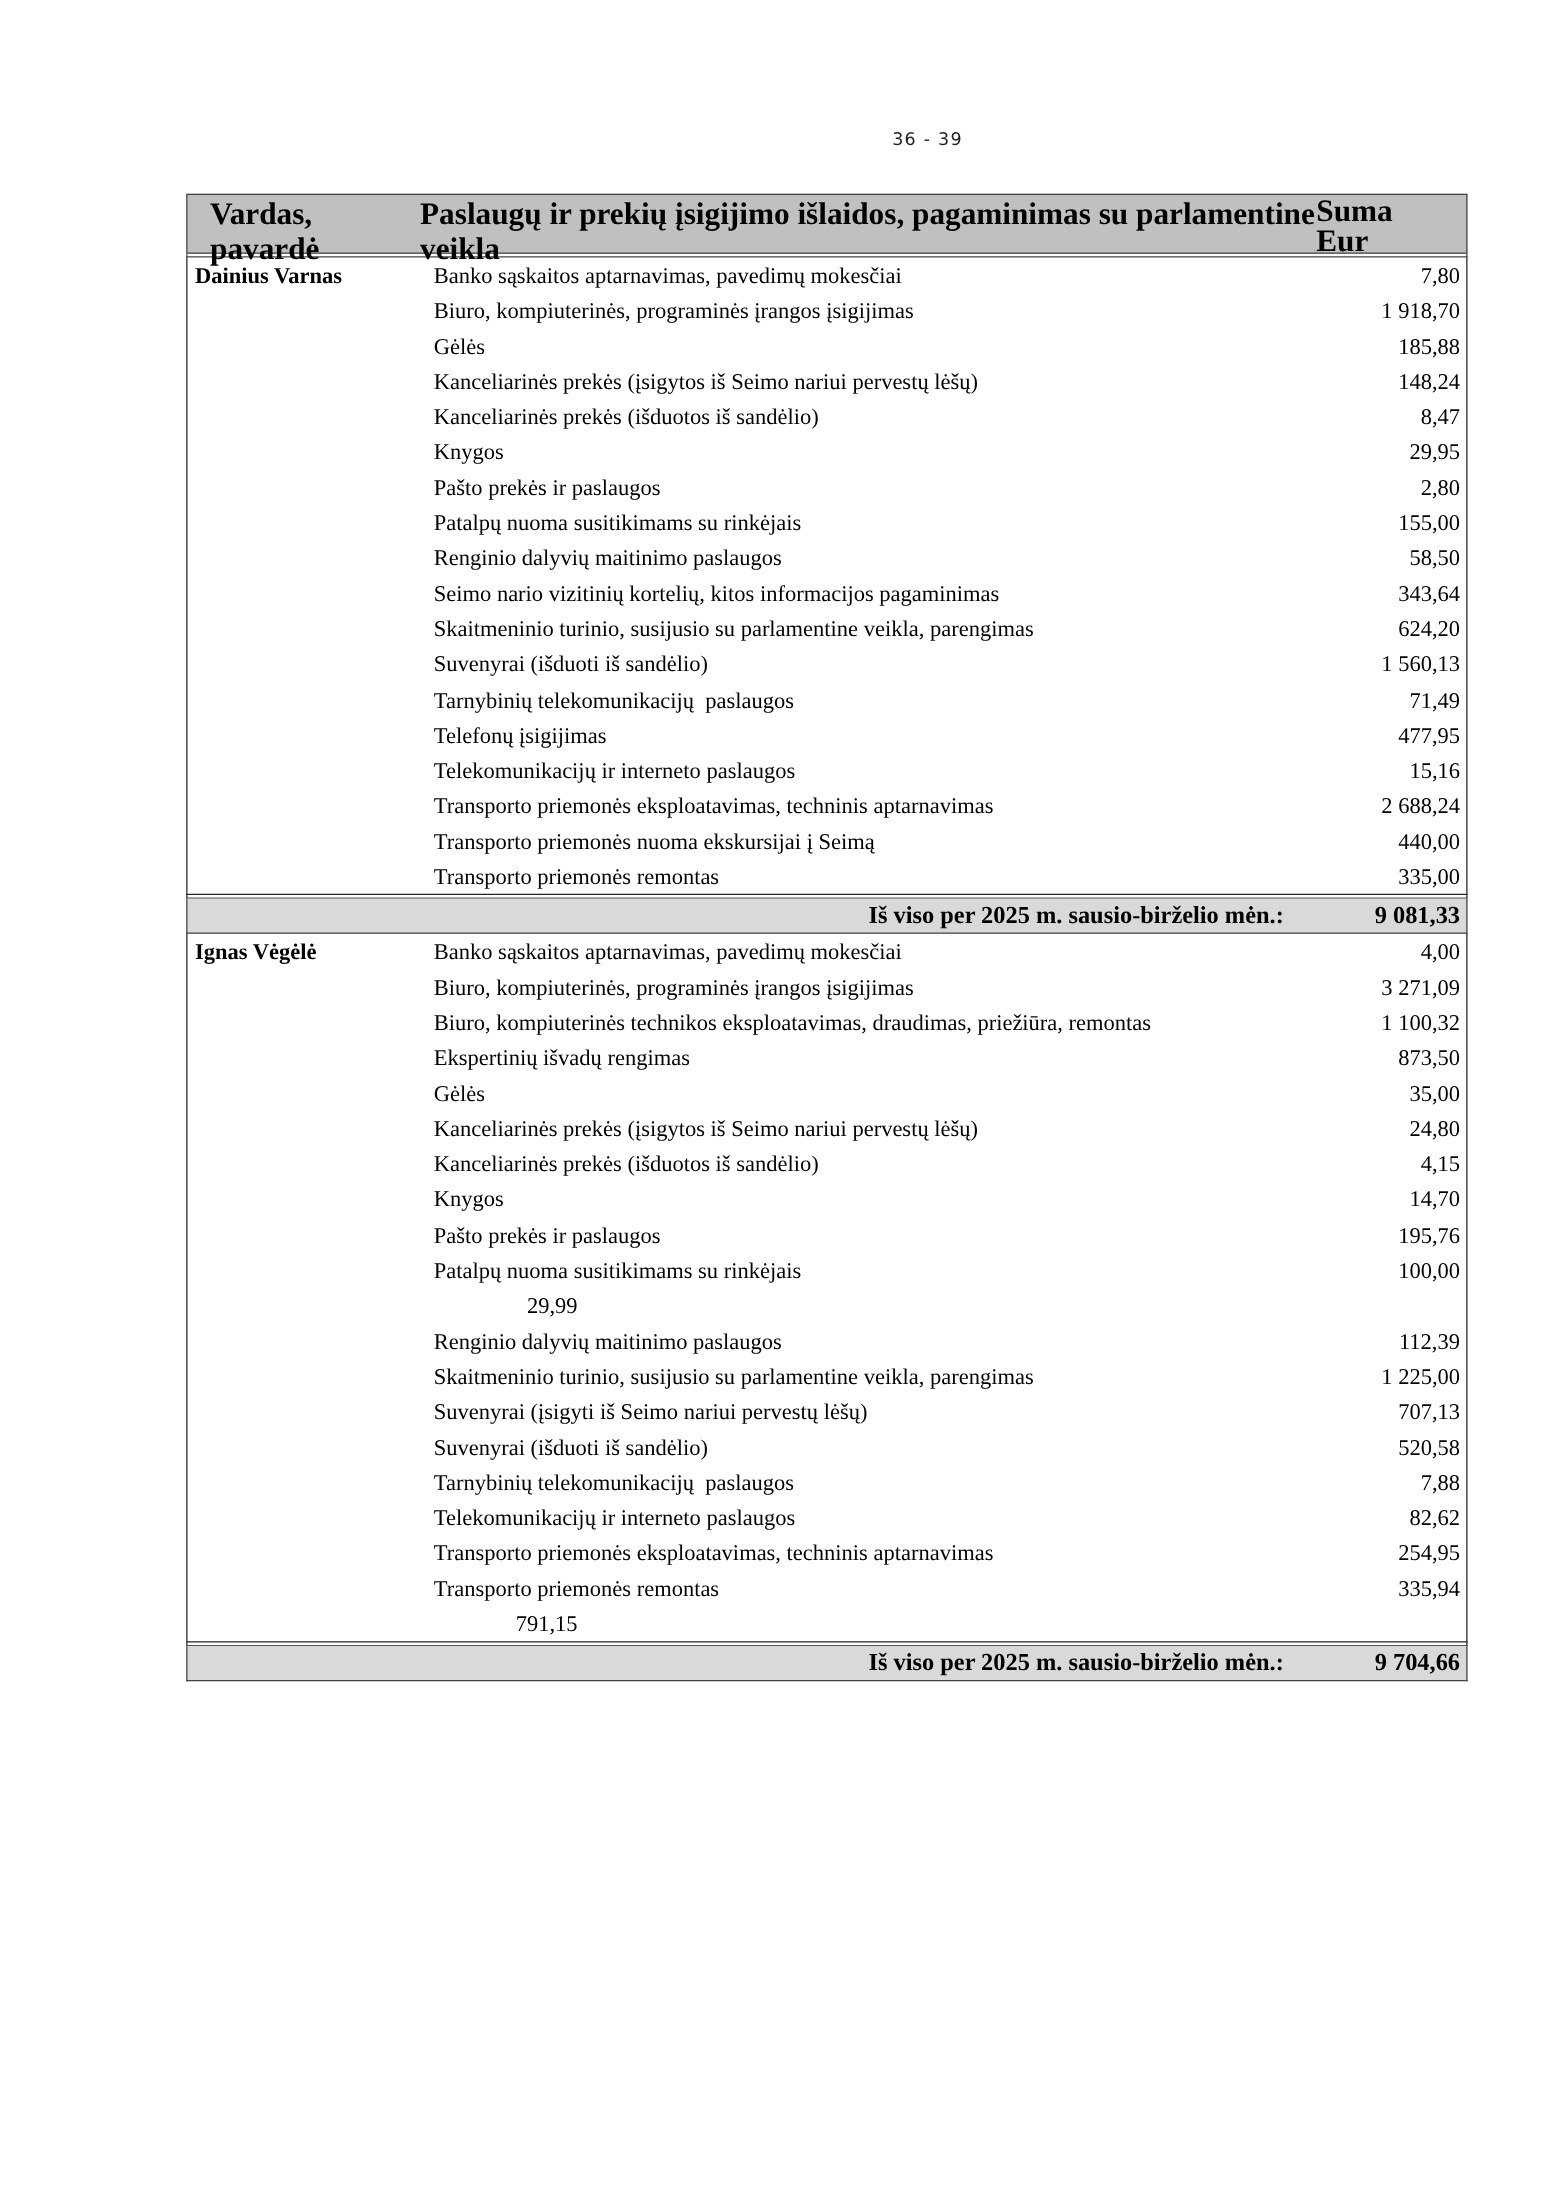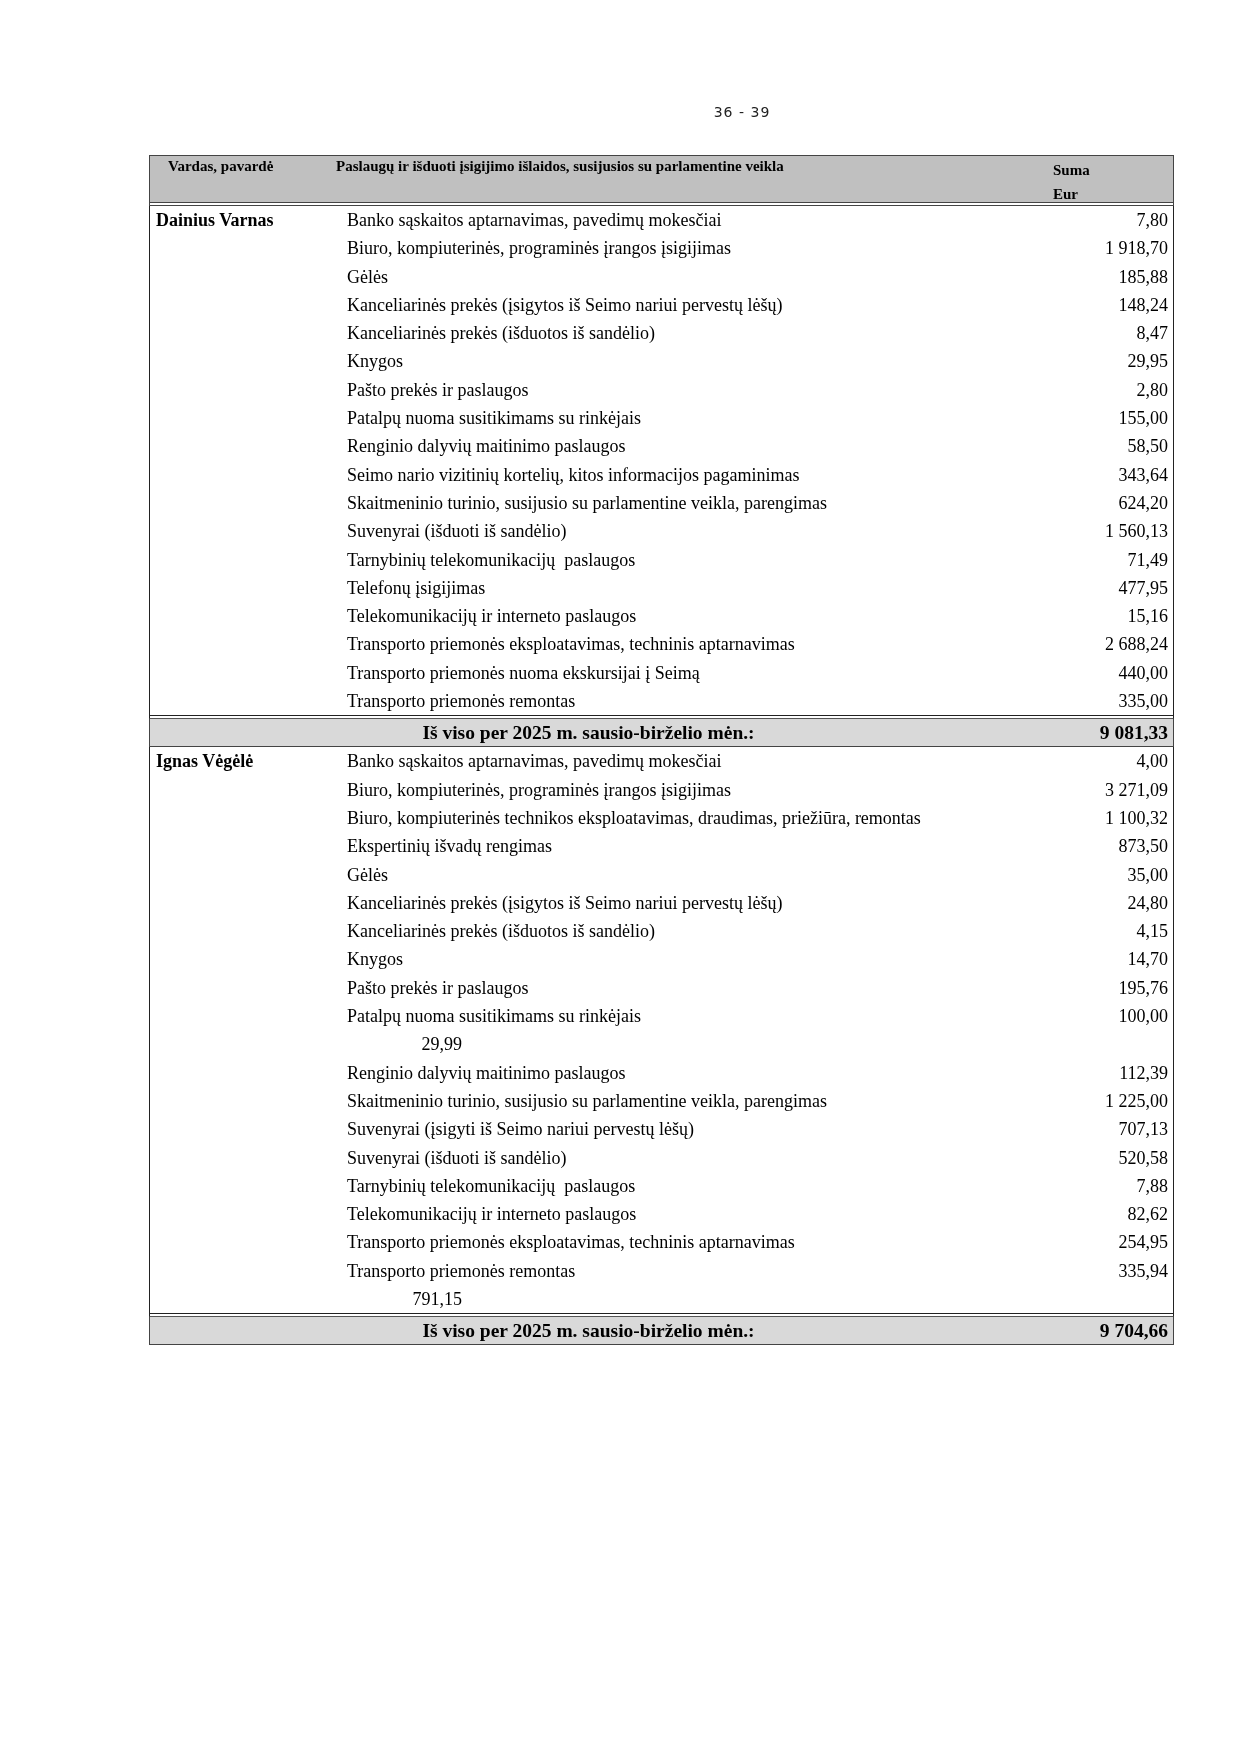--- a/index.html
+++ b/index.html
@@ -8,49 +8,49 @@
     position: absolute; top: 104px; left: 0; width: 1484px;
     text-align: center; font-family: "DejaVu Sans", sans-serif;
     font-size: 14px; color: #222; letter-spacing: 1px;
   }
   .table-wrap {
     position: absolute; left: 149px; top: 155px; width: 1025px;
     font-family: "Liberation Serif", serif; color: #000;
   }
   .hdr {
     display: flex; background: #c0c0c0; border: 1.5px solid #444;
-    height: 48px; box-sizing: border-box; font-weight: bold; font-size: 15px;
+    height: 48px; box-sizing: border-box; font-weight: bold; font-size: 25px;
   }
   .hdr .c1 { width: 182px; padding: 2px 0 0 18px; box-sizing: border-box; }
   .hdr .c2 { flex: 1; padding: 2px 0 0 4px; }
   .hdr .c3 { width: 120px; text-align: left; padding: 2px 8px 0 0; box-sizing: border-box; line-height: 24px; }
   .hdr-gap { height: 3px; border-left: 1.5px solid #444; border-right: 1.5px solid #444; border-bottom: 1.5px solid #444; box-sizing: border-box; }
   .section { border-left: 1.5px solid #222; border-right: 1.5px solid #222; }
   .row { display: flex; height: 28.3px; font-size: 18px; line-height: 28.3px; }
   .row .c1 { width: 197px; padding-left: 6px; box-sizing: border-box; font-weight: bold; white-space: nowrap; }
   .row .c2 { flex: 1; white-space: pre; }
   .row .c3 { width: 120px; text-align: right; padding-right: 5px; box-sizing: border-box; }
   .dbl { height: 4px; border-top: 1.5px solid #222; border-bottom: 1.5px solid #555; border-left: 1.5px solid #222; border-right: 1.5px solid #222; box-sizing: border-box; }
   .total {
     display: flex; height: 28px; background: #d9d9d9; border-left: 1.5px solid #444;
     border-right: 1.5px solid #444; border-bottom: 1.5px solid #444; box-sizing: border-box;
     font-weight: bold; font-size: 19.5px; line-height: 27px;
   }
-  .total .lbl { flex: 1; text-align: center; padding-right: 26px; }
+  .total .lbl { flex: 1; text-align: right; padding-right: 26px; }
   .total .val { width: 120px; text-align: right; padding-right: 5px; box-sizing: border-box; }
 </style>
 </head>
 <body>
 
 <div class="page-number">36 - 39</div>
 
 <div class="table-wrap">
   <div class="hdr">
     <div class="c1">Vardas, pavardė</div>
-    <div class="c2">Paslaugų ir išduoti įsigijimo išlaidos, susijusios su parlamentine veikla</div>
+    <div class="c2">Paslaugų ir prekių įsigijimo išlaidos, pagaminimas su parlamentine veikla</div>
     <div class="c3">
       <div>Suma</div>
       <div>Eur</div>
     </div>
   </div>
   <div class="hdr-gap"></div>
 
   <div id="sections">
       <div class="section">
         <div class="row">

